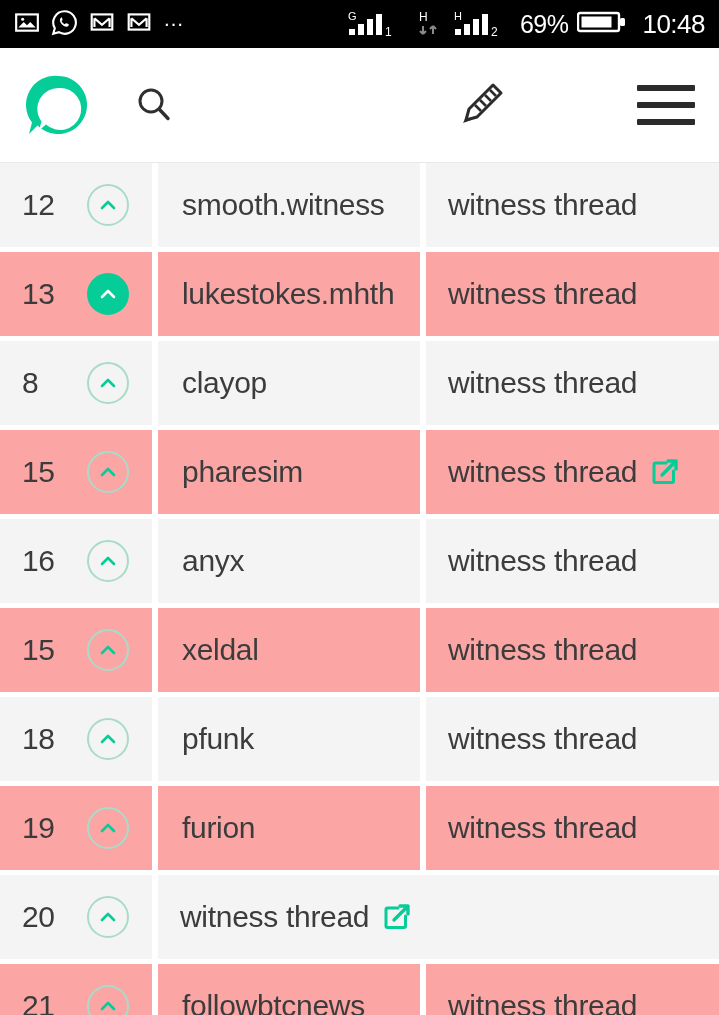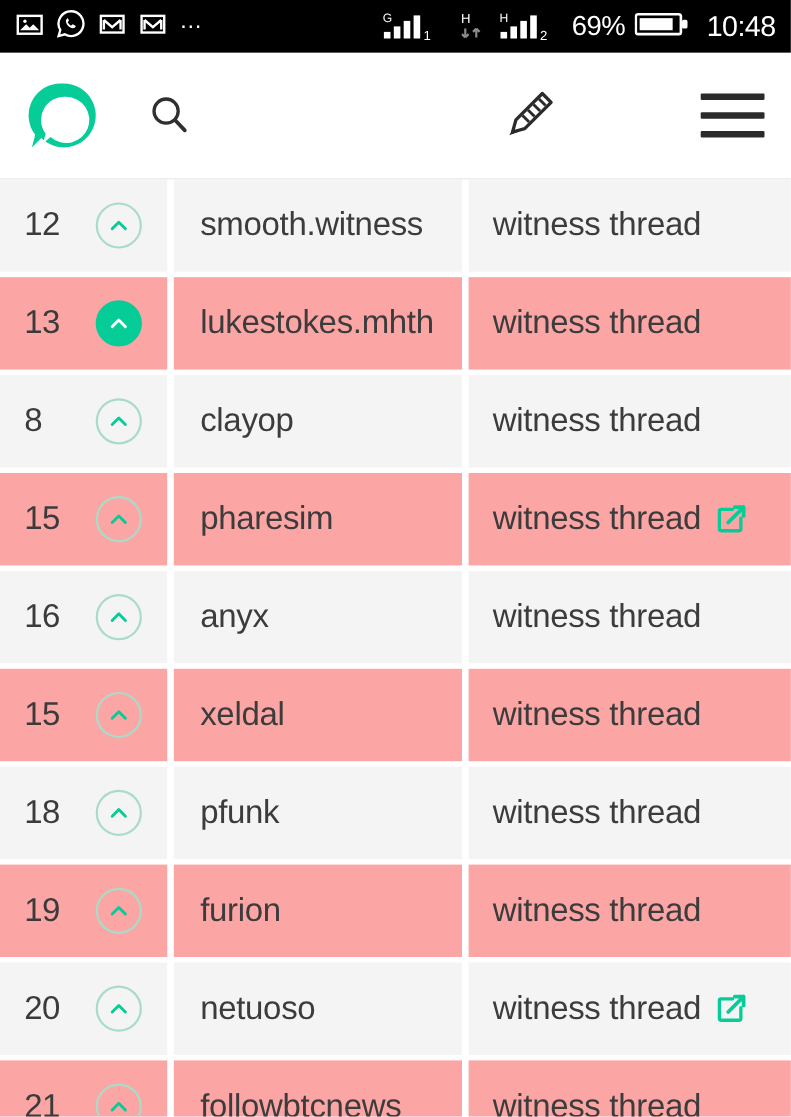--- a/index.html
+++ b/index.html
@@ -343,23 +343,20 @@
     </div>
     <div class="row alt">
       <div class="cell cell-rank">
         <span class="rank-num">20</span>
         <span class="vote outline">
           <svg width="24" height="24" viewBox="0 0 24 24">
             <path d="M6 15l6-6 6 6" fill="none" stroke="#06cc98" stroke-width="2.6" stroke-linecap="round" stroke-linejoin="round"></path>
           </svg>
         </span>
       </div>
-      <div class="cell cell-name">
-        <span class="name-text">netuoso</span>
-      </div>
       <div class="cell cell-thread">
         <span class="thread-text">witness thread</span>
         <span class="share-icon">
           <svg width="30" height="30" viewBox="0 0 30 30">
             <path d="M16 6H5.5A1.5 1.5 0 004 7.5V24a1.5 1.5 0 001.5 1.5H22A1.5 1.5 0 0023.5 24V14" fill="none" stroke="#06cc98" stroke-width="3" stroke-linecap="round" stroke-linejoin="round"></path>
             <path d="M12 18L26 4M26 4h-8M26 4v8" fill="none" stroke="#06cc98" stroke-width="3.4" stroke-linecap="round" stroke-linejoin="round"></path>
           </svg>
         </span>
       </div>
     </div>

